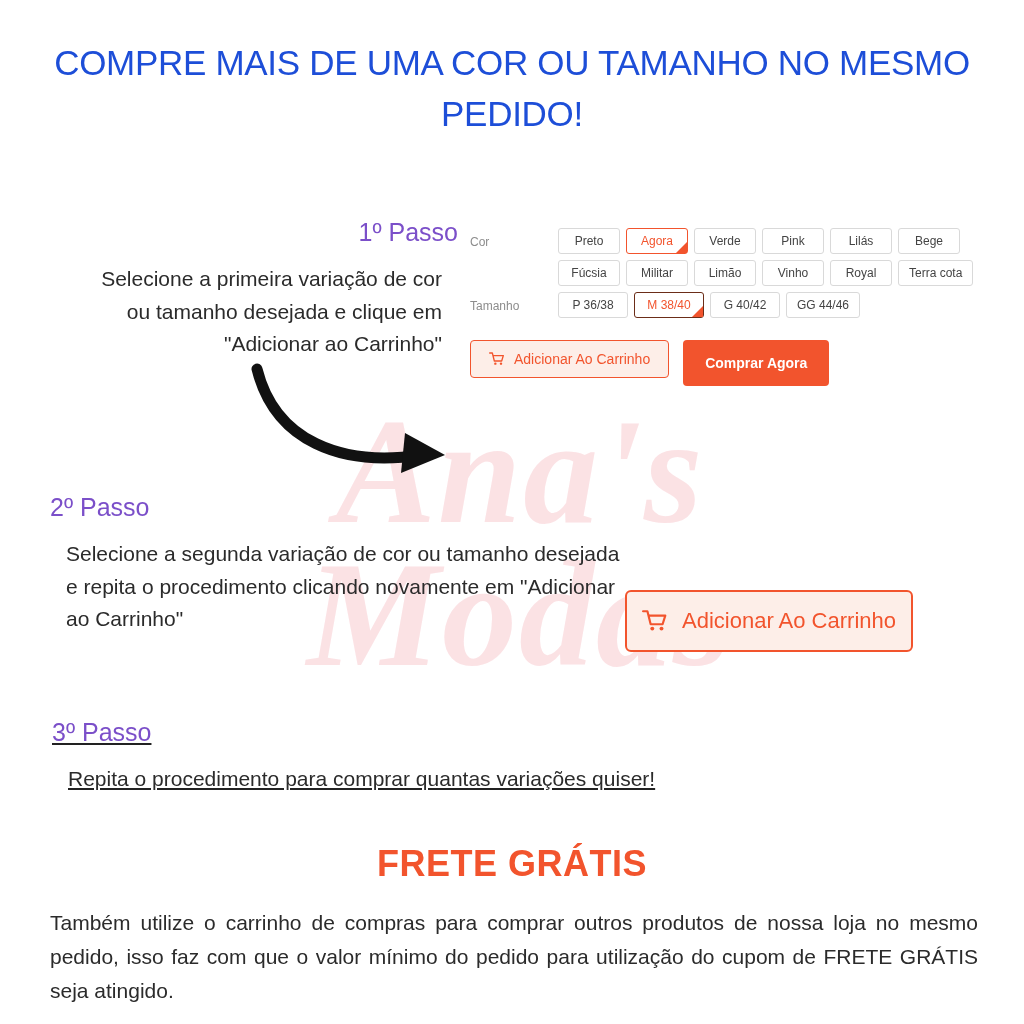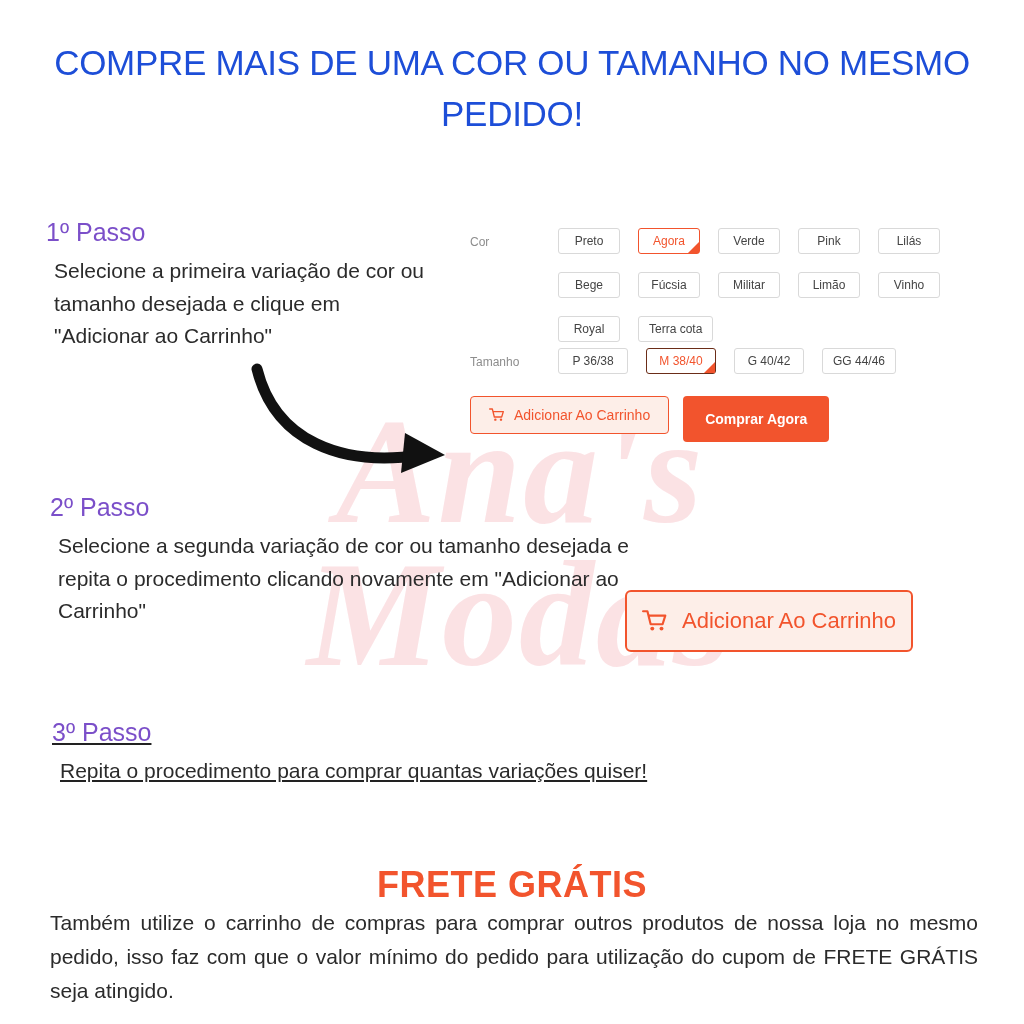--- a/index.html
+++ b/index.html
@@ -51,44 +51,44 @@
   .step-title {
     color: #7b4fc9;
     font-size: 25px;
     font-weight: normal;
     margin: 0 0 6px 0;
   }
   .step-body {
     font-size: 21px;
     line-height: 1.55;
     color: #2b2b2b;
-    margin: 8px;
-  }
-
-  #step1 { position: absolute; left: 46px; top: 180px; width: 400px; }
+    margin: 16px;
+  }
+
+  #step1 { position: absolute; left: 58px; top: 180px; width: 400px; text-align: right; }
   #step2 { position: absolute; left: 50px; top: 455px; width: 600px; }
   #step3 { position: absolute; left: 52px; top: 680px; width: 760px; text-decoration: underline; }
 
   
   .widget {
     position: absolute;
     left: 470px;
     top: 190px;
     width: 520px;
     font-size: 12px;
   }
   .attr-row { display: flex; align-items: flex-start; margin-bottom: 6px; }
   .attr-label {
     width: 88px;
     color: #8d8d8d;
     font-size: 12px;
     padding-top: 7px;
     flex: none;
   }
-  .opts { display: flex; flex-wrap: wrap; gap: 18px; width: 432px; }
+  .opts { display: flex; flex-wrap: wrap; gap: 6px; width: 432px; }
   .opt {
     border: 1px solid #d9d9d9;
     border-radius: 3px;
     background: #fff;
     color: #444;
     font-size: 12px;
     height: 26px;
     min-width: 62px;
     padding: 0 10px;
     display: flex;
@@ -176,21 +176,21 @@
     font-size: 22px;
   }
 
   
   .arrow { position: absolute; left: 245px; top: 325px; z-index: 3; }
 
   
   .frete-title {
     position: absolute;
     left: 0; right: 0;
-    top: 826px;
+    top: 805px;
     text-align: center;
     color: #f2542d;
     font-size: 36px;
     font-weight: bold;
     letter-spacing: 0.5px;
   }
   .frete-body {
     position: absolute;
     left: 50px;
     top: 868px;

